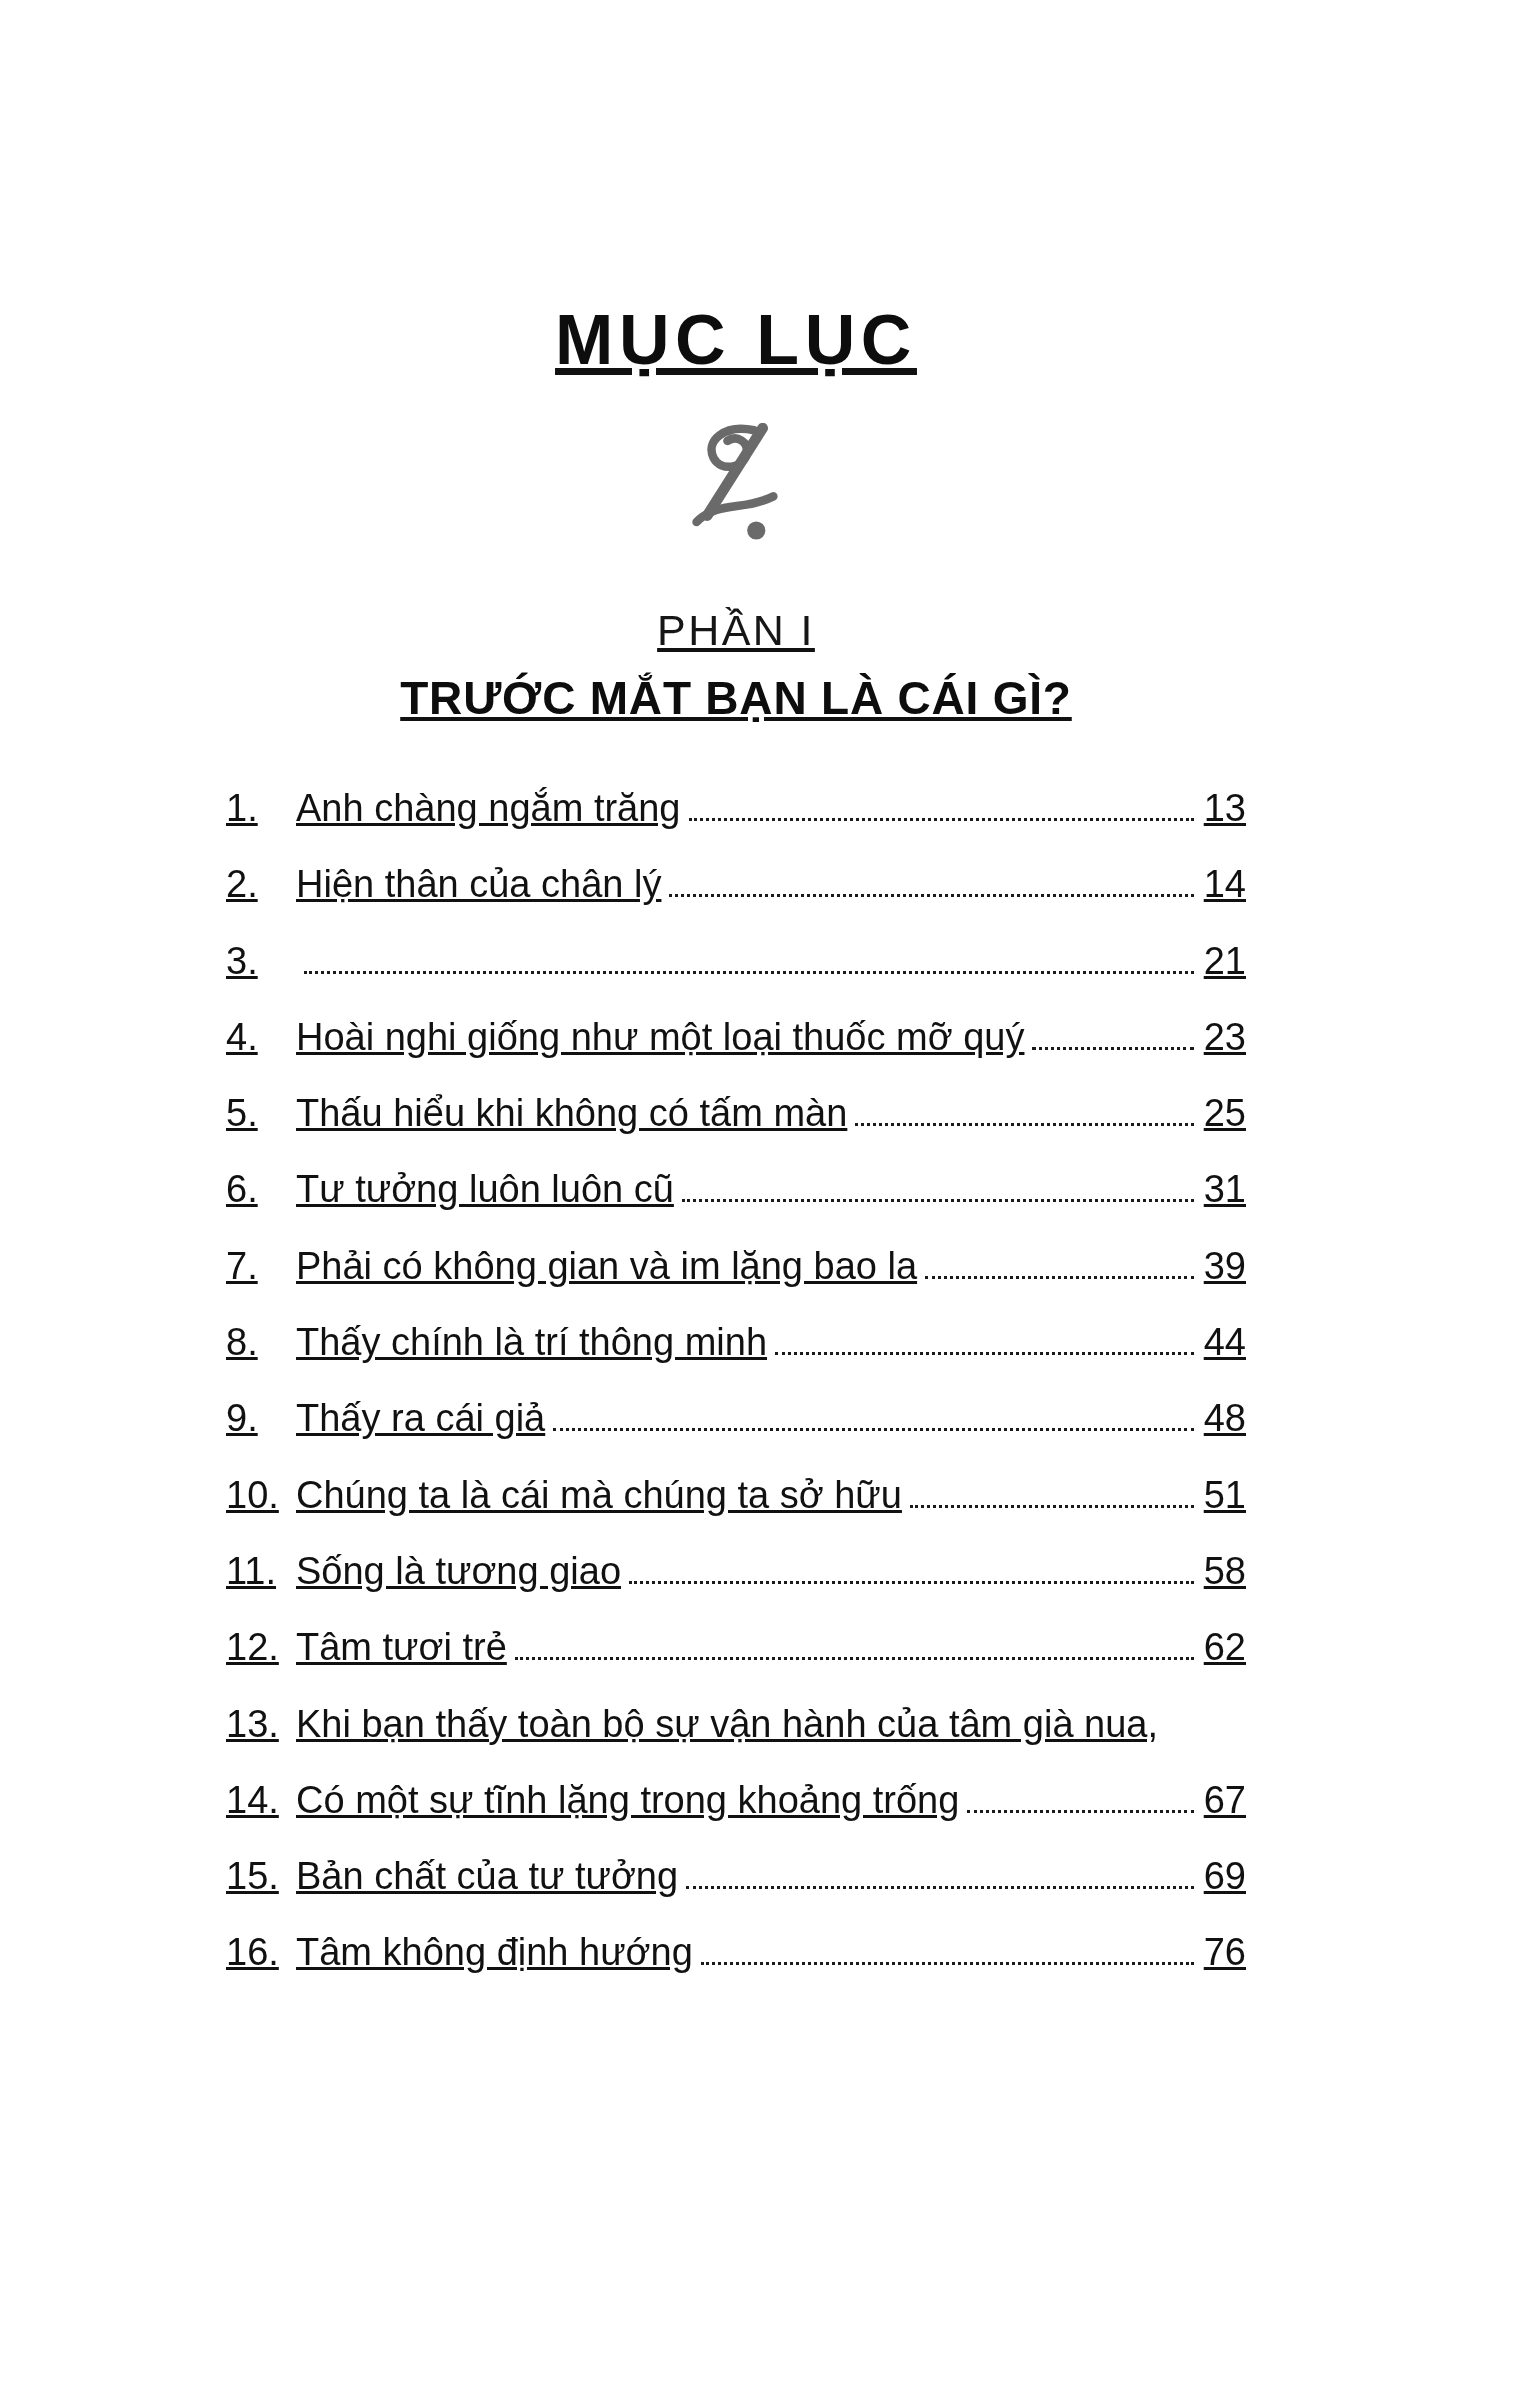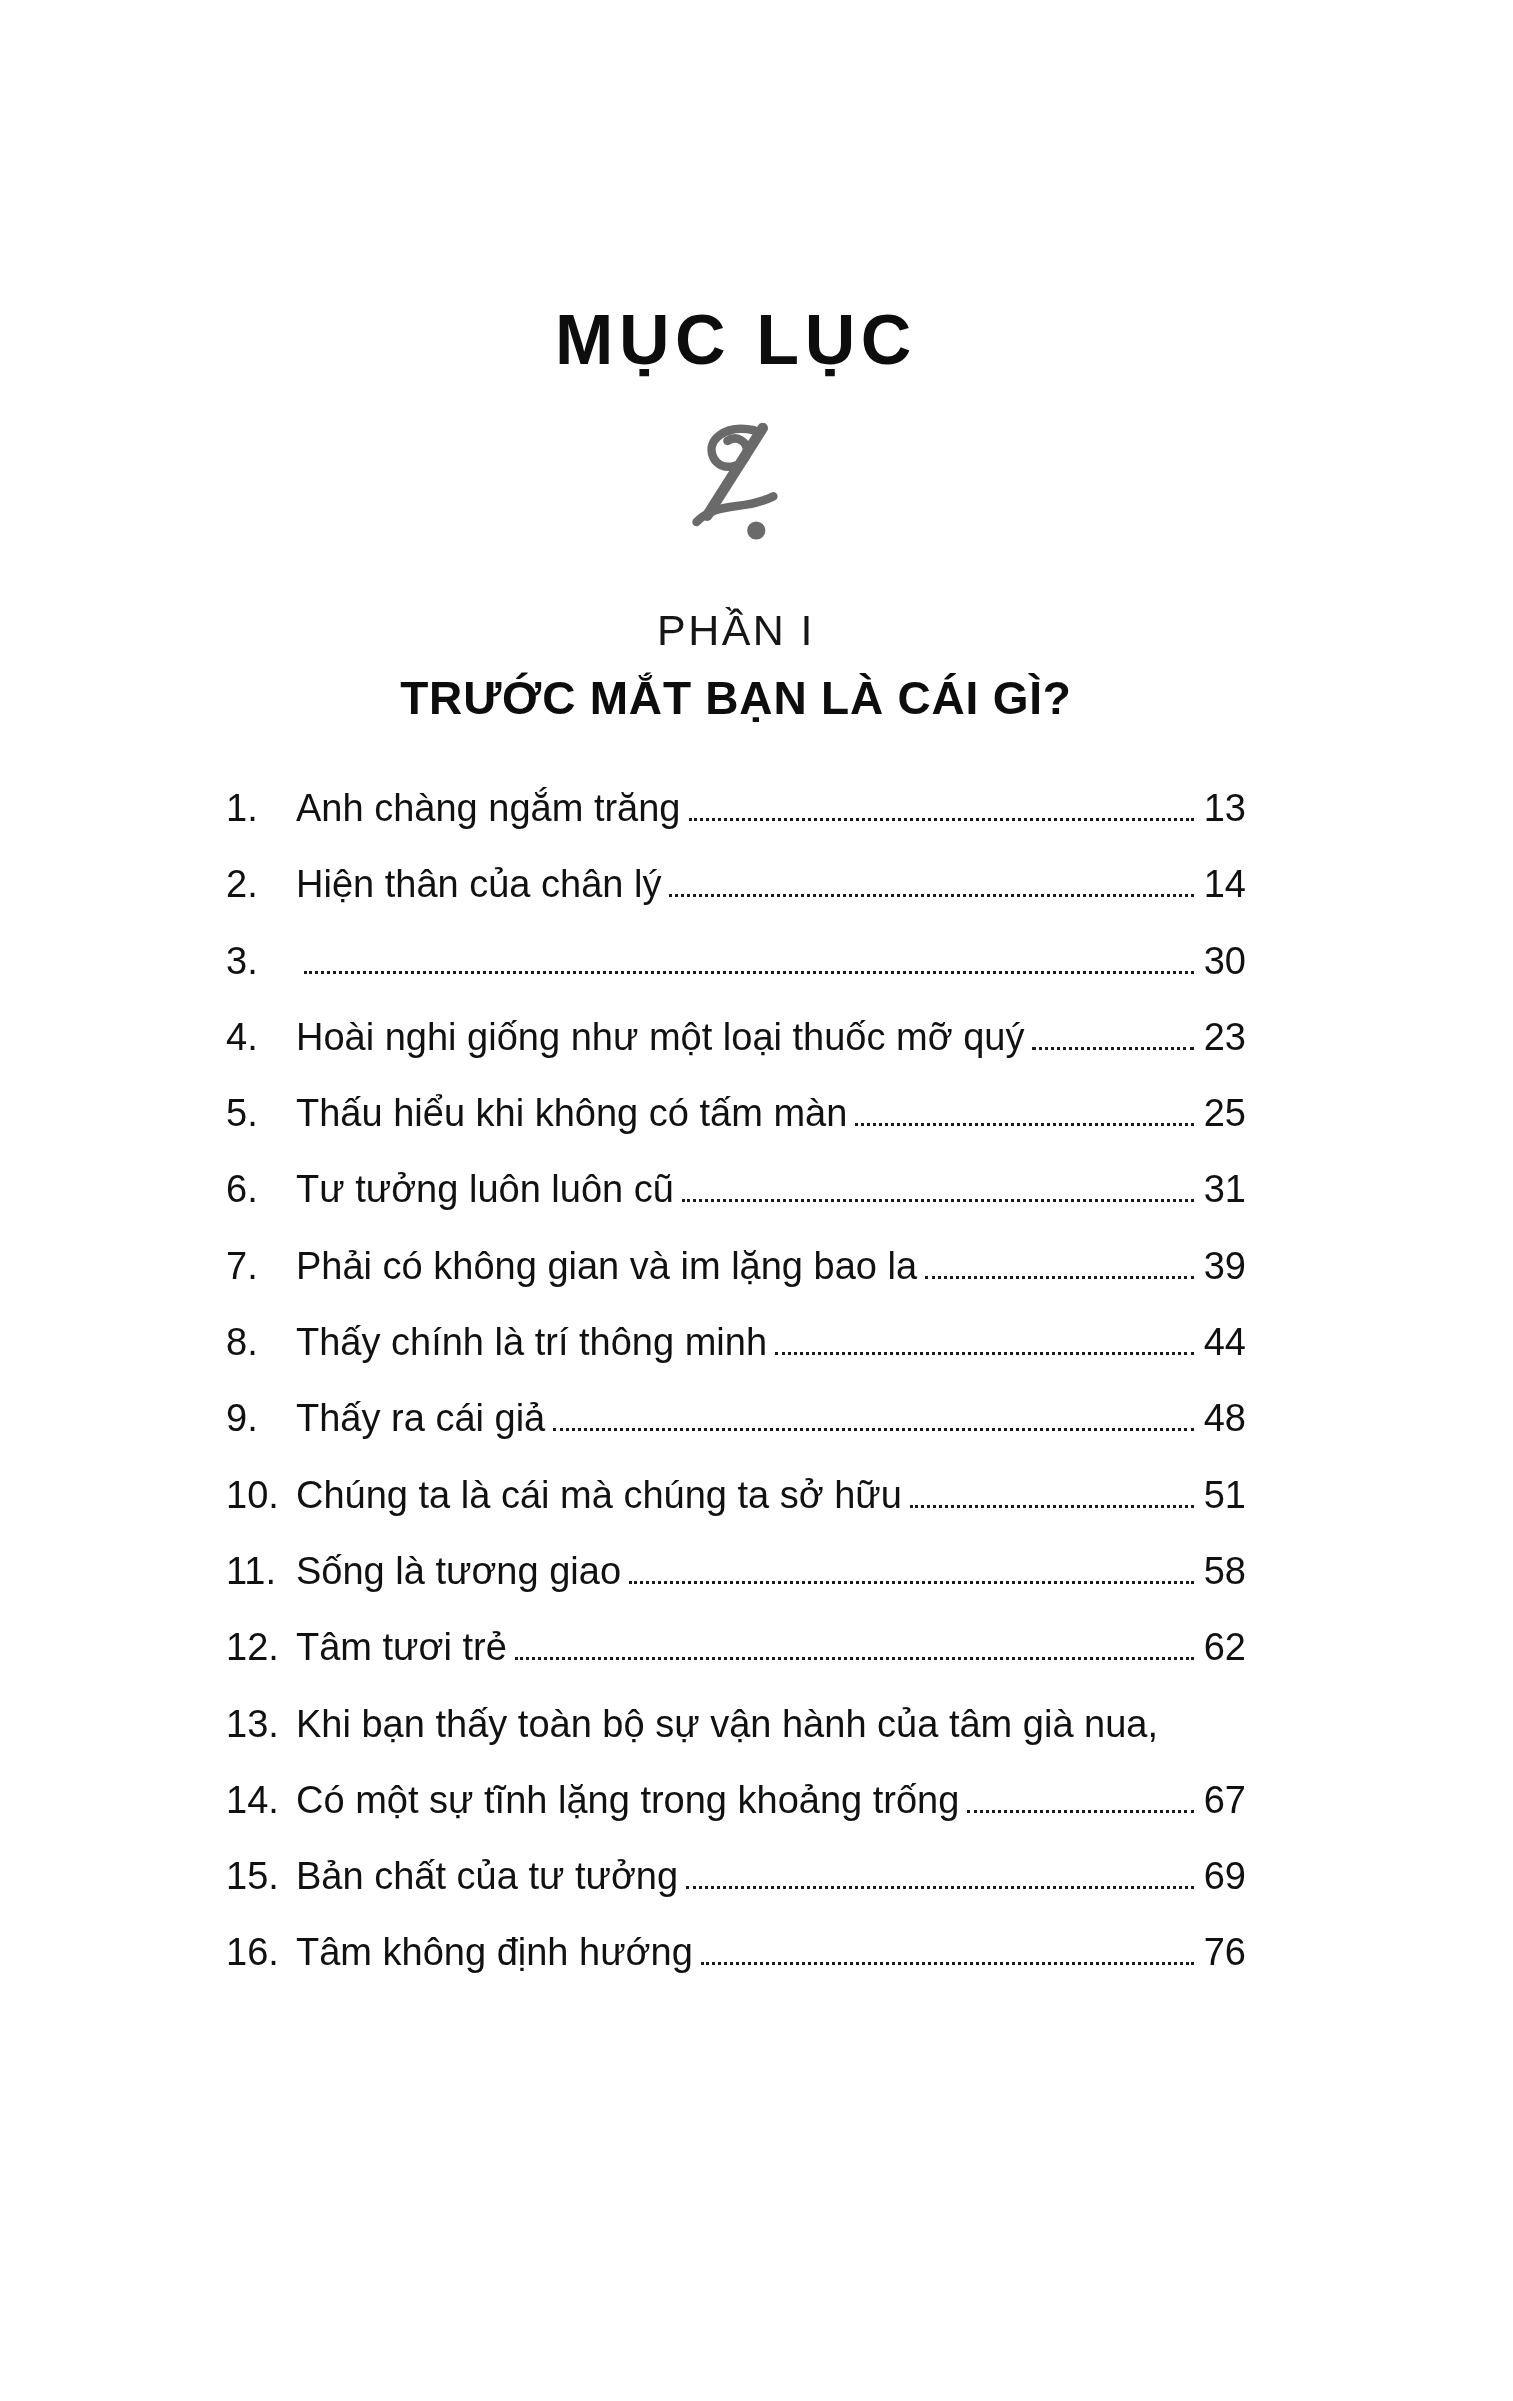--- a/index.html
+++ b/index.html
@@ -10,20 +10,21 @@
     height: 2401px;
     overflow: hidden;
     font-family: "Liberation Sans", "DejaVu Sans", sans-serif;
     color: #111111;
   }
   .page {
     box-sizing: border-box;
     width: 1514px;
     height: 1960px;
     padding: 300px 268px 0 226px;
+    text-decoration: underline;
   }
   .title {
     margin: 0;
     text-align: center;
     font-size: 70px;
     font-weight: 700;
     letter-spacing: 5.6px;
     color: #0d0d0d;
   }
   .ornament {
@@ -112,21 +113,21 @@
       </div>
       <div class="row">
         <span class="num">2.</span>
         <span class="txt">Hiện thân của chân lý</span>
         <span class="leader"></span>
         <span class="pg">14</span>
       </div>
       <div class="row">
         <span class="num">3.</span>
         <span class="leader"></span>
-        <span class="pg">30</span>
+        <span class="pg">21</span>
       </div>
       <div class="row">
         <span class="num">4.</span>
         <span class="txt">Hoài nghi giống như một loại thuốc mỡ quý</span>
         <span class="leader"></span>
         <span class="pg">23</span>
       </div>
       <div class="row">
         <span class="num">5.</span>
         <span class="txt">Thấu hiểu khi không có tấm màn</span>

